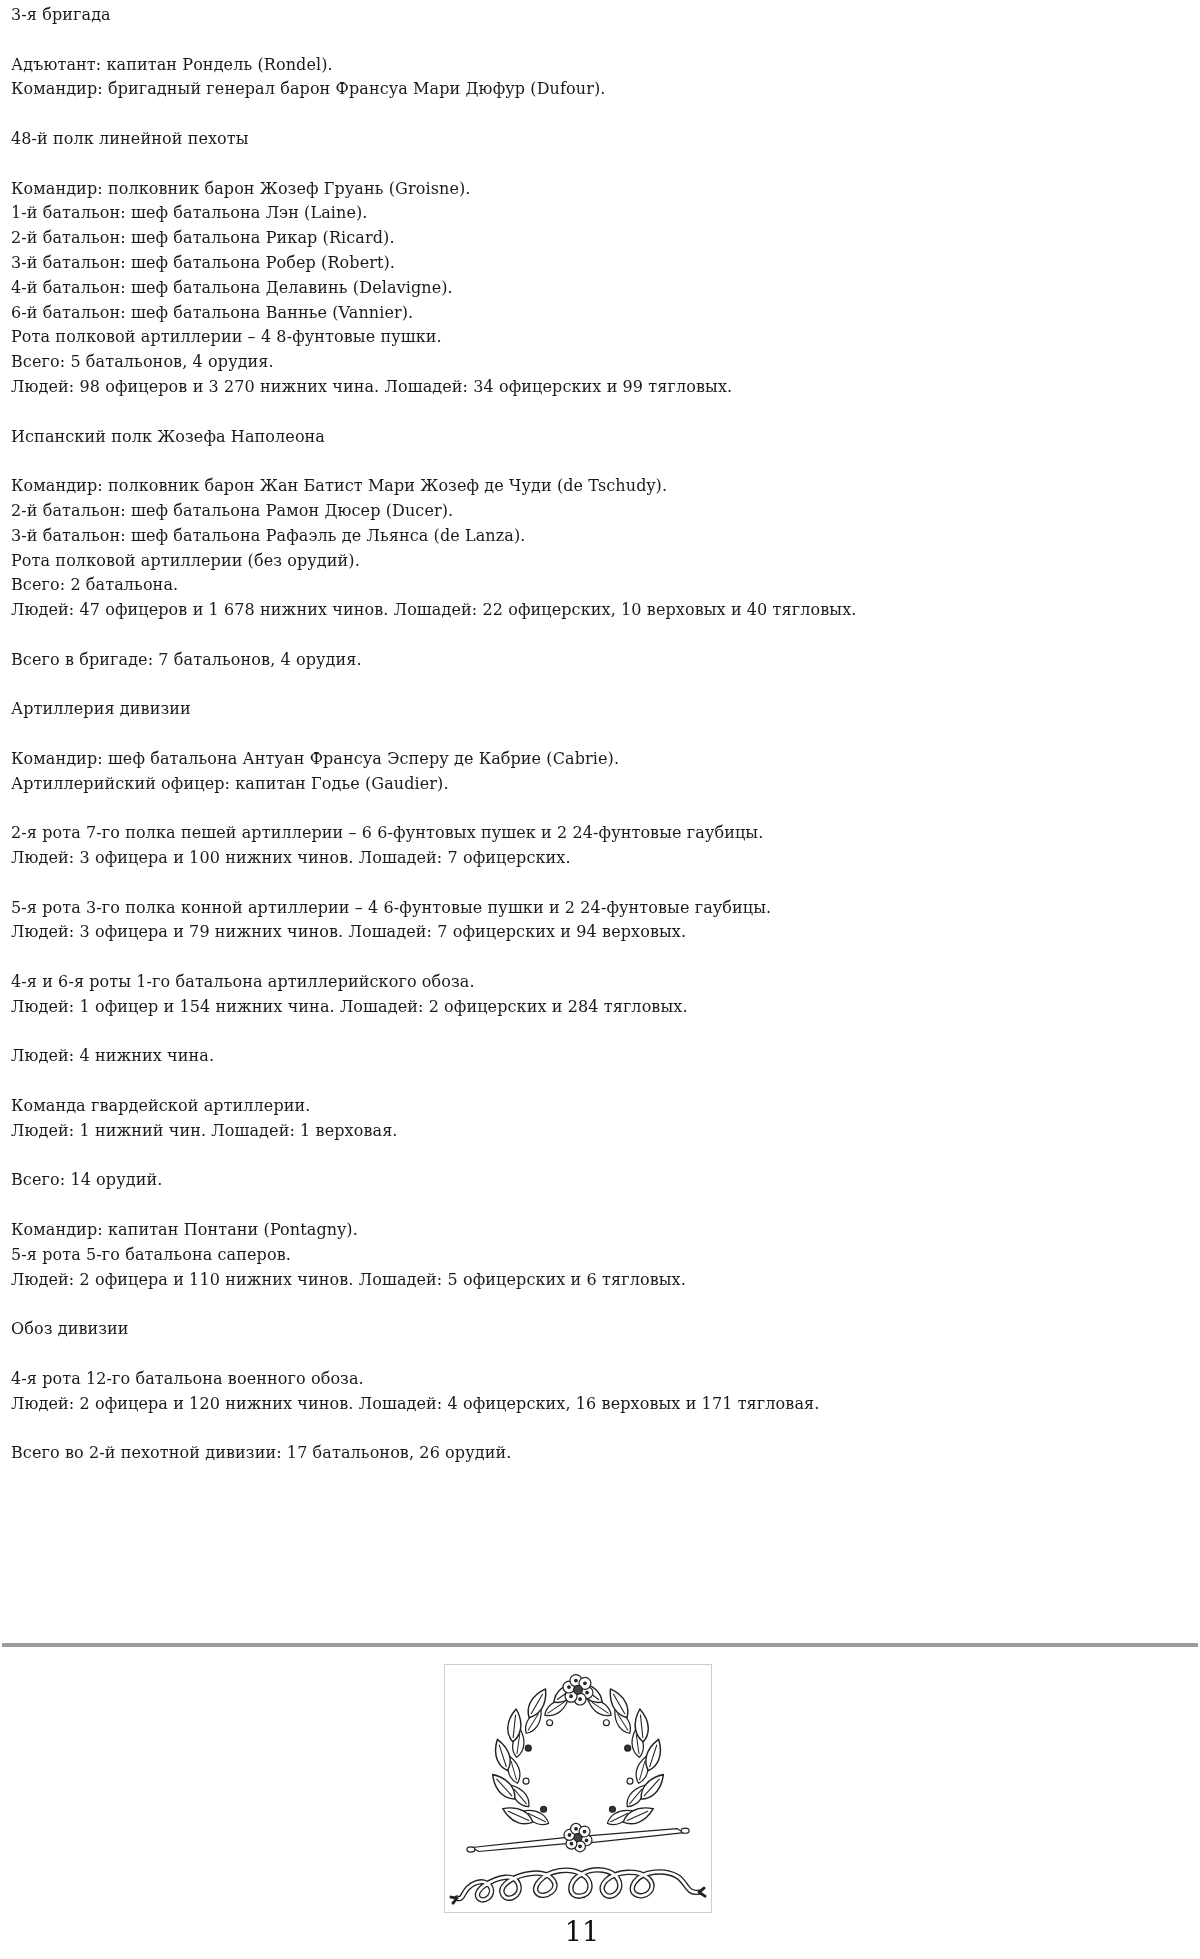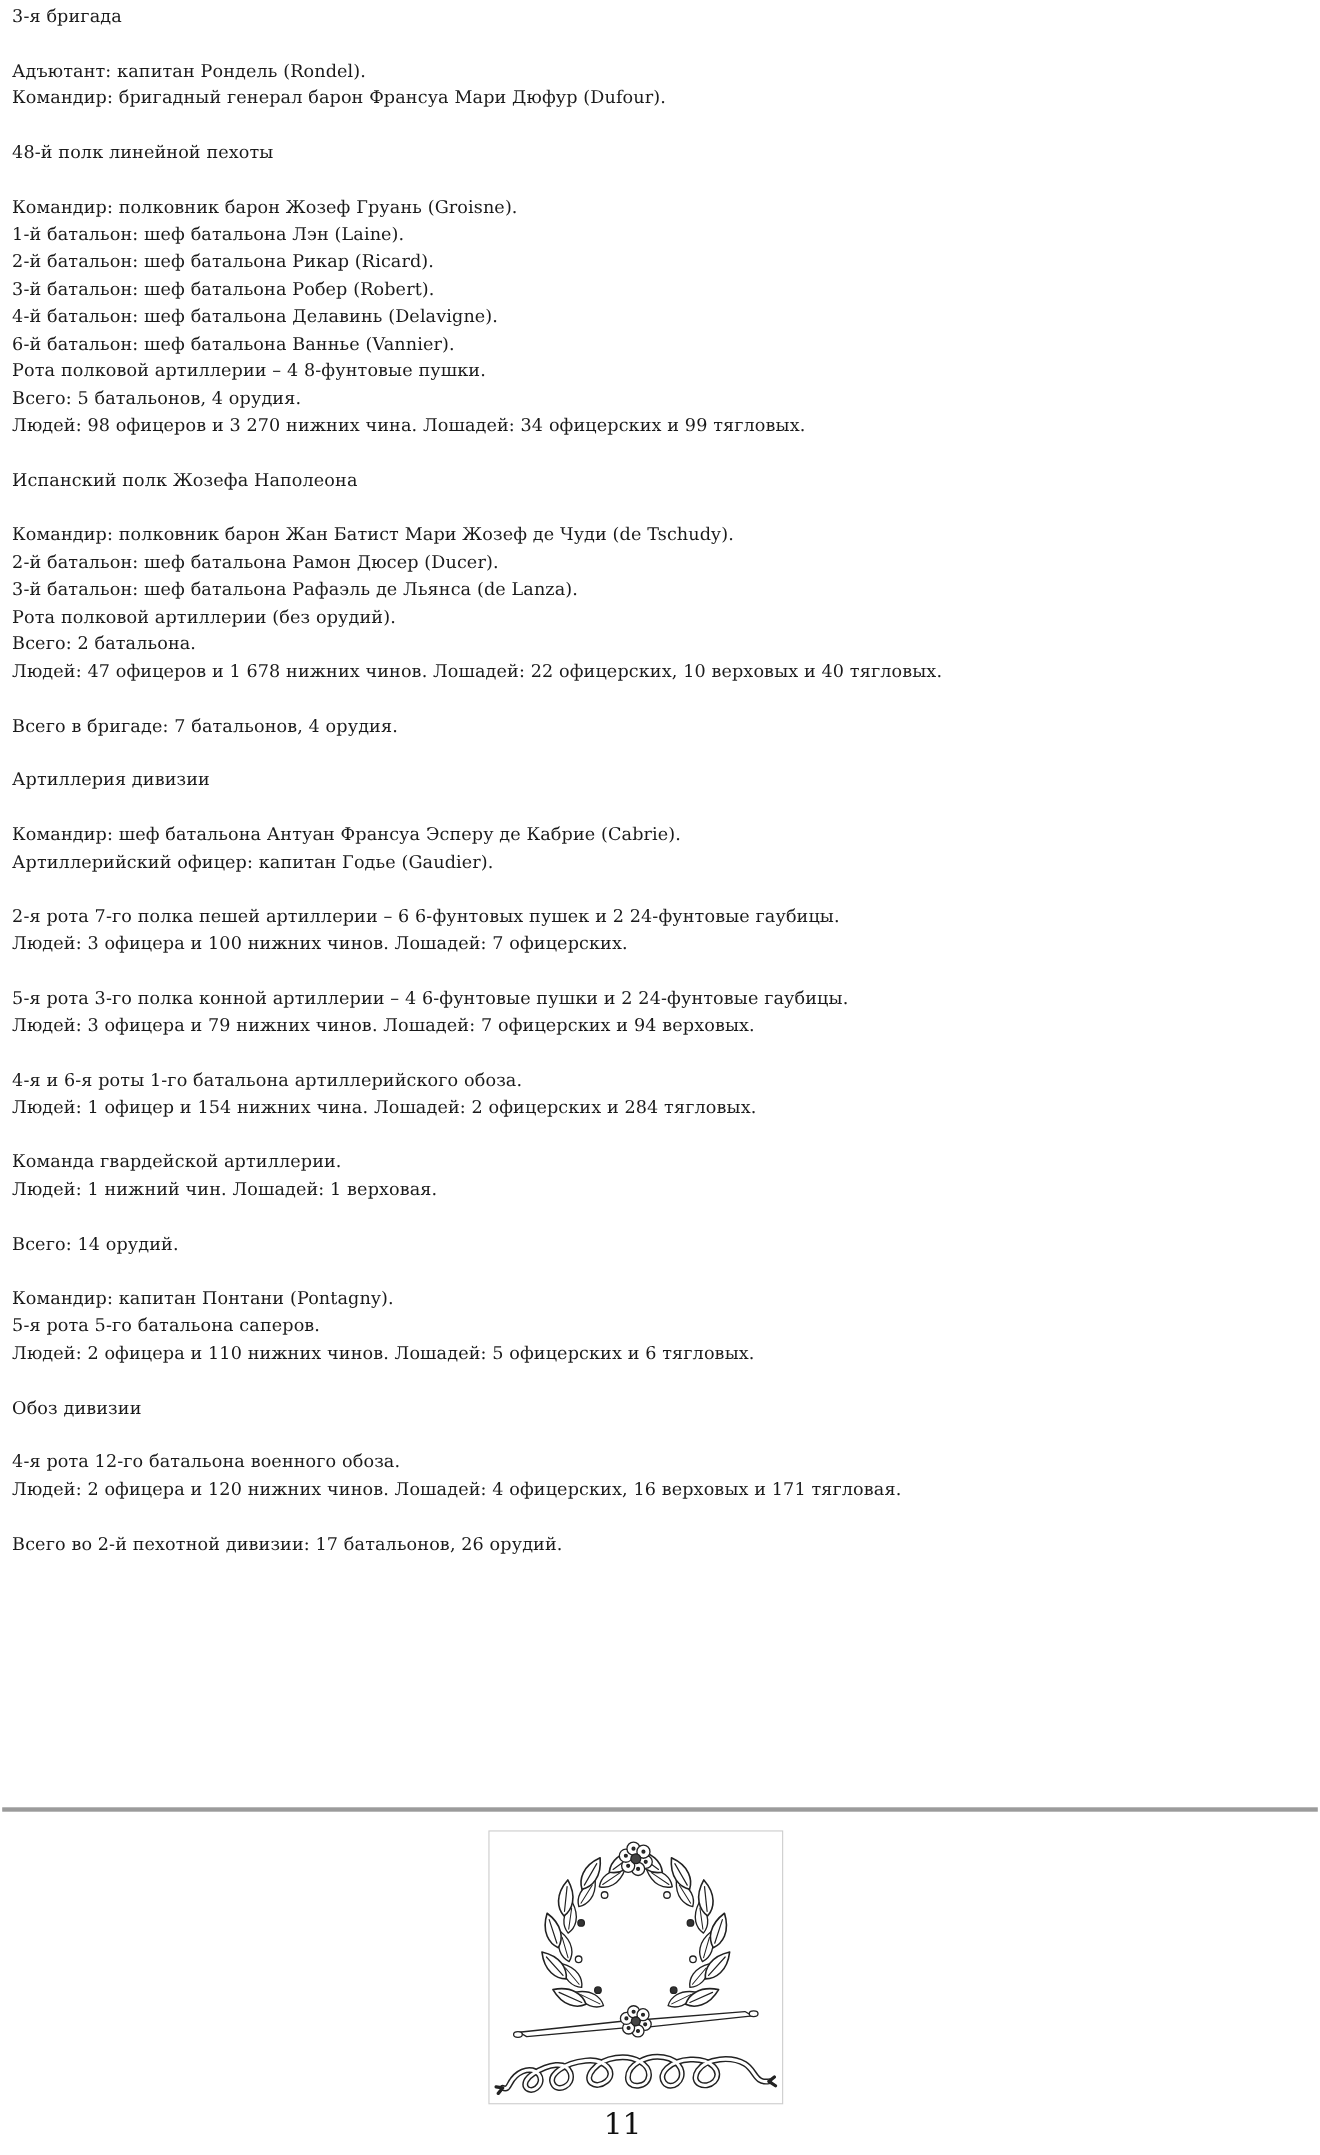--- a/index.html
+++ b/index.html
@@ -44,21 +44,21 @@
     width: 268px;
     height: 249px;
     box-sizing: border-box;
     border: 1px solid #cccccc;
     background: #ffffff;
   }
   .plate svg { display: block; width: 100%; height: 100%; }
   .pagenum {
     position: absolute;
     top: 1916px;
-    left: 432px;
+    left: 448px;
     width: 268px;
     text-align: center;
     font-size: 27px;
     line-height: 32px;
     color: #111111;
   }
 </style>
 </head>
 <body style="color: rgb(26, 26, 26);">
 
@@ -111,20 +111,21 @@
     </div>
     <div class="para">
       <div class="line">5-я рота 3-го полка конной артиллерии – 4 6-фунтовые пушки и 2 24-фунтовые гаубицы.</div>
       <div class="line">Людей: 3 офицера и 79 нижних чинов. Лошадей: 7 офицерских и 94 верховых.</div>
     </div>
     <div class="para">
       <div class="line">4-я и 6-я роты 1-го батальона артиллерийского обоза.</div>
       <div class="line">Людей: 1 офицер и 154 нижних чина. Лошадей: 2 офицерских и 284 тягловых.</div>
     </div>
     <div class="para">
+      <div class="line">Людей: 4 нижних чина.</div>
     </div>
     <div class="para">
       <div class="line">Команда гвардейской артиллерии.</div>
       <div class="line">Людей: 1 нижний чин. Лошадей: 1 верховая.</div>
     </div>
     <div class="para">
       <div class="line">Всего: 14 орудий.</div>
     </div>
     <div class="para">
       <div class="line">Командир: капитан Понтани (Pontagny).</div>

